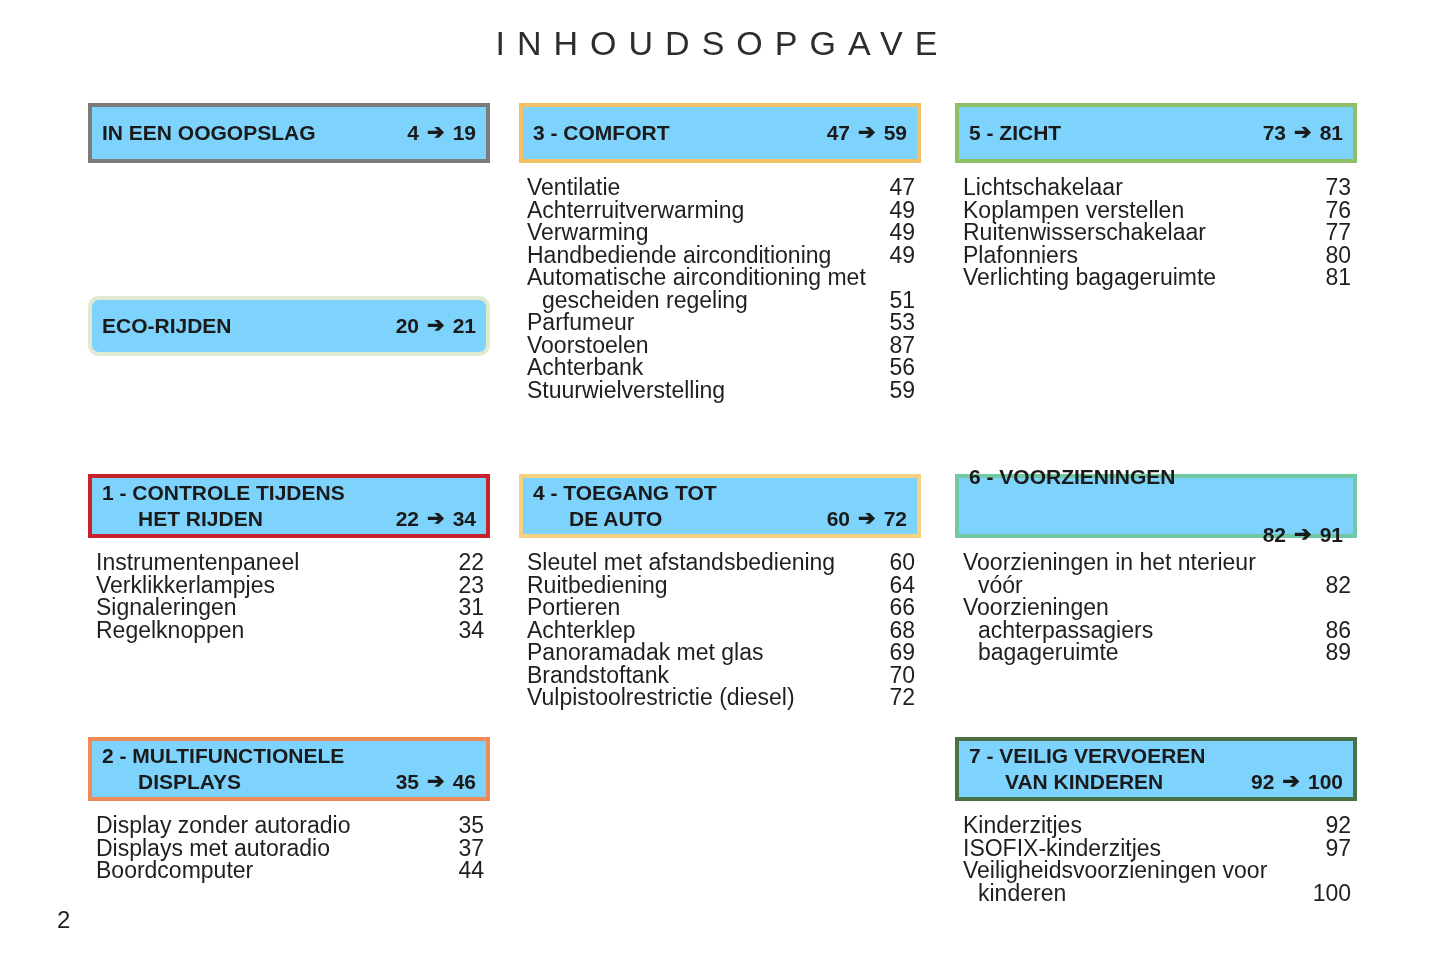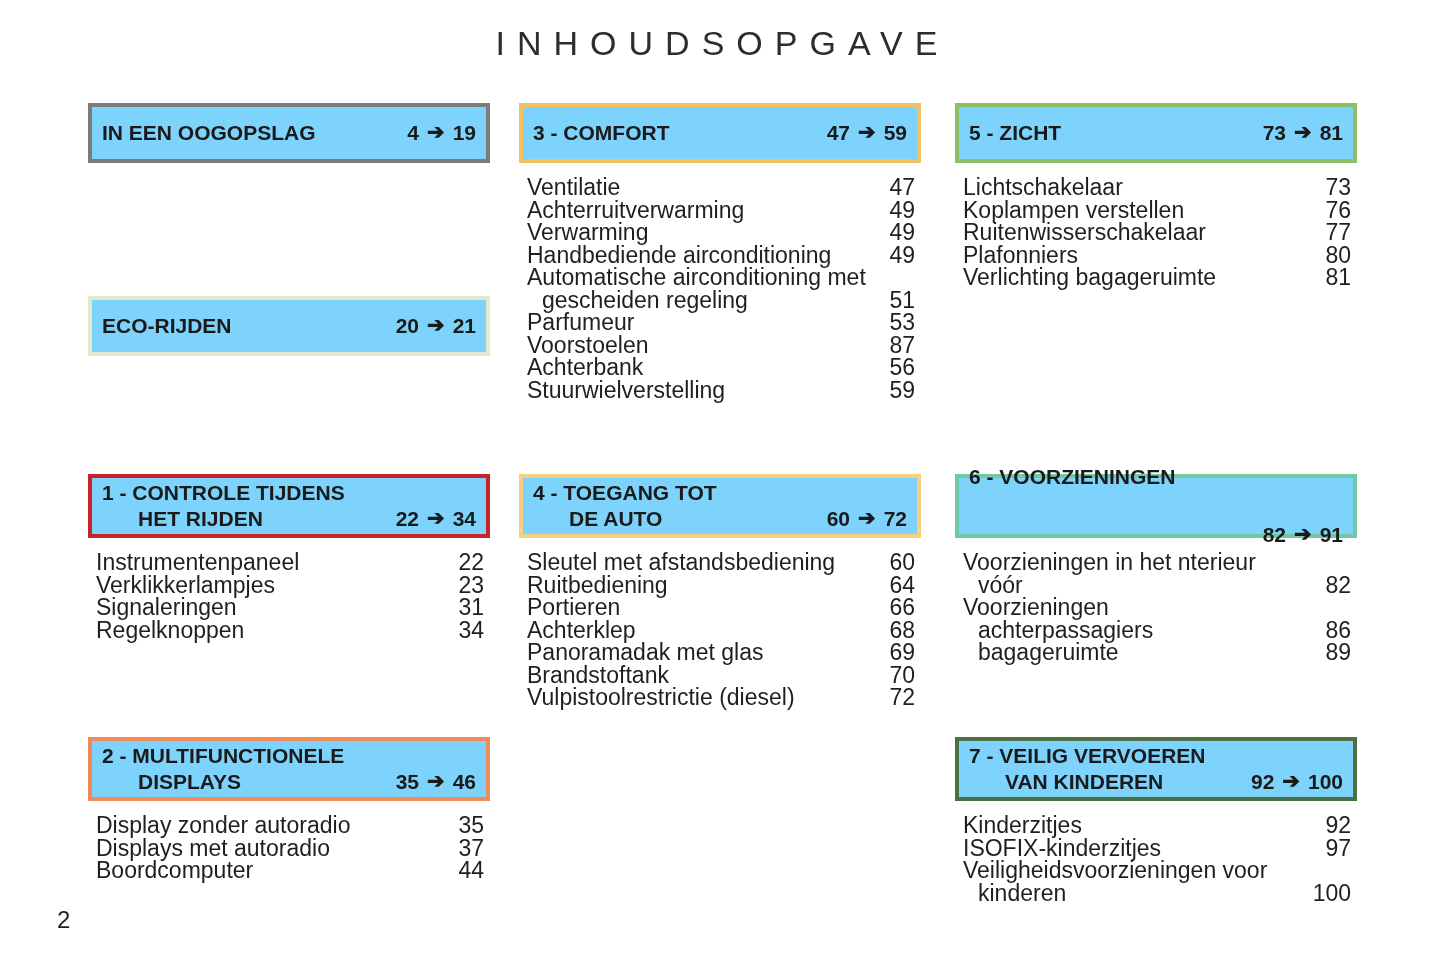--- a/index.html
+++ b/index.html
@@ -56,21 +56,21 @@
         <span class="range">
           <span>4</span>
           <span class="arr">➔</span>
           <span>19</span>
         </span>
       </div>
     </div>
   </div>
 
   <div class="section" id="sec-eco">
-    <div class="sec-box h1" style="border-color: rgb(223, 234, 208);">
+    <div class="sec-box h1" style="border-color: rgb(223, 234, 208); border-radius: 11px;">
       <div class="hrow">
         <span>ECO-RIJDEN</span>
         <span class="range">
           <span>20</span>
           <span class="arr">➔</span>
           <span>21</span>
         </span>
       </div>
     </div>
   </div>

